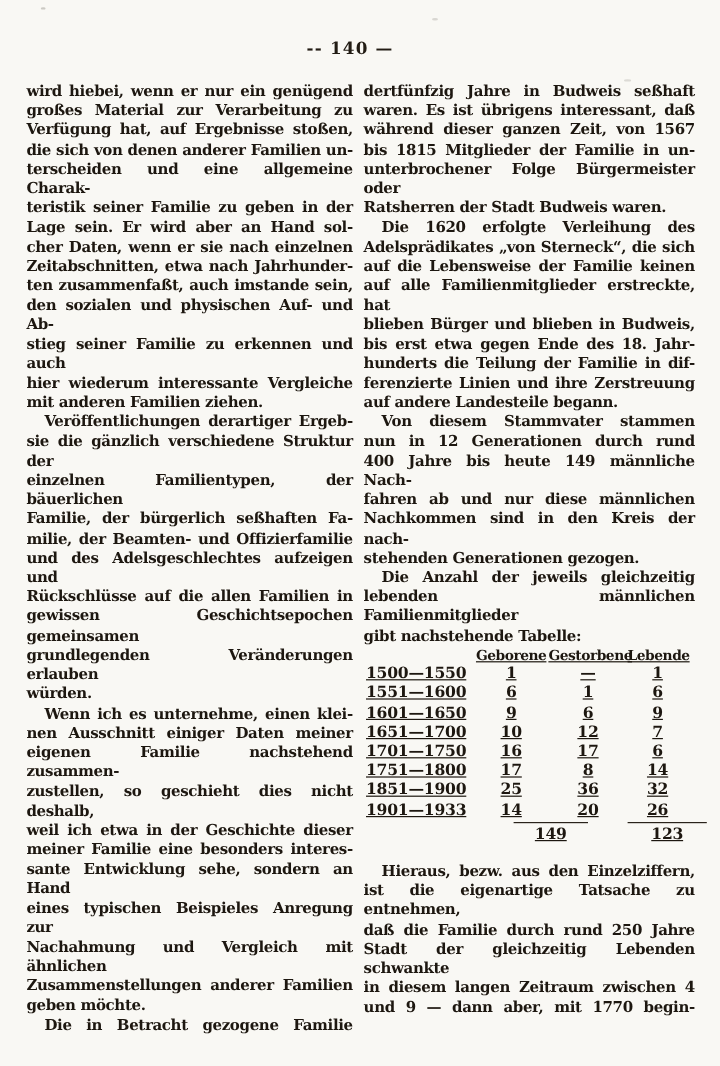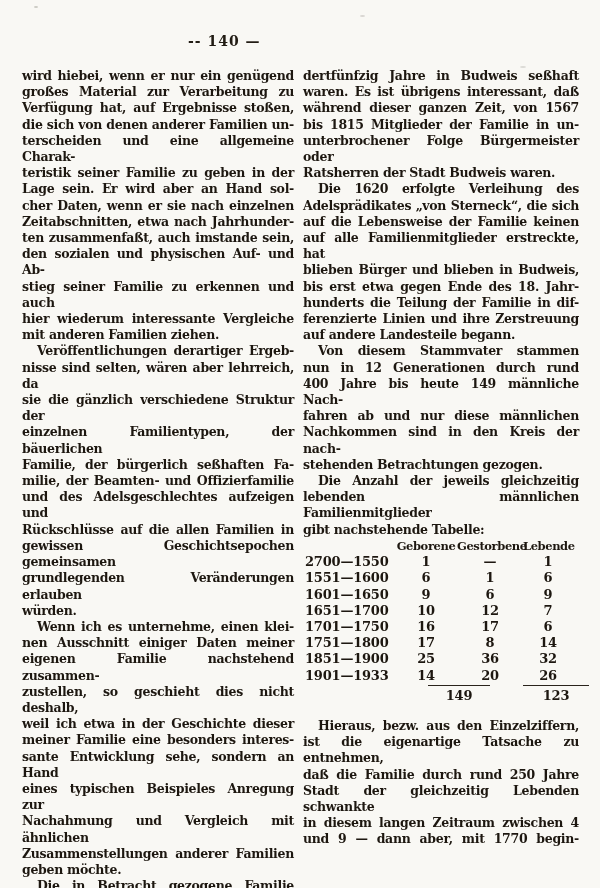--- a/index.html
+++ b/index.html
@@ -5,38 +5,38 @@
   html,body{margin:0;padding:0;}
   body{
     width:600px;height:888px;overflow:hidden;position:relative;
     background:#f9f8f4;
     font-family:"DejaVu Serif","Liberation Serif",serif;
     color:#1d1710;
   }
   .page{position:absolute;inset:0;}
   .page-num{
     position:absolute;top:33px;left:188px;width:140px;
-    text-align:left;font-size:14px;font-weight:bold;letter-spacing:1px;color:#221c14;
+    text-align:right;font-size:14px;font-weight:bold;letter-spacing:1px;color:#221c14;
   }
   .col{position:absolute;top:68px;}
   .col-left{left:22px;width:272px;}
   .col-right{left:303px;width:276px;}
   .para{margin:0;}
   .line{
     font-size:12.5px;font-weight:bold;letter-spacing:-0.3px;
     line-height:16.2px;
     text-align:justify;text-align-last:justify;
     white-space:normal;
   }
   .line.flush{text-align-last:left;}
   .line.indent{text-indent:15px;}
   
   .ftable{margin:0;}
   .trow{display:grid;grid-template-columns:92px 62px 66px 50px;line-height:16.2px;}
-  .tcell{font-weight:bold;letter-spacing:-0.2px;}
+  .tcell{font-weight:bold;letter-spacing:-0.2px;text-decoration:underline;}
   .tcell.year{font-size:13px;text-align:left;padding-left:2px;}
   .tcell.num{font-size:13px;text-align:center;}
   .thead .th{font-size:11.5px;letter-spacing:-0.4px;}
   .totals{margin-top:1px;gap:33px;}
   .totals .num{border-top:1.6px solid #2a231b;padding-top:2px;}
   .bottom-para{margin-top:14px;}
   
   .speck{position:absolute;border-radius:50%;background:#b9b6af;}
   .speck-1{left:34px;top:6px;width:4px;height:2px;opacity:.7;}
   .speck-2{left:360px;top:15px;width:5px;height:2px;opacity:.5;}
@@ -64,21 +64,20 @@
         <div class="line">cher Daten, wenn er sie nach einzelnen</div>
         <div class="line">Zeitabschnitten, etwa nach Jahrhunder-</div>
         <div class="line">ten zusammenfaßt, auch imstande sein,</div>
         <div class="line">den sozialen und physischen Auf- und Ab-</div>
         <div class="line">stieg seiner Familie zu erkennen und auch</div>
         <div class="line">hier wiederum interessante Vergleiche</div>
         <div class="line flush">mit anderen Familien ziehen.</div>
       </div>
       <div class="para">
         <div class="line indent">Veröffentlichungen derartiger Ergeb-</div>
-        <div class="line">nisse sind selten, wären aber lehrreich, da</div>
         <div class="line">sie die gänzlich verschiedene Struktur der</div>
         <div class="line">einzelnen Familientypen, der bäuerlichen</div>
         <div class="line">Familie, der bürgerlich seßhaften Fa-</div>
         <div class="line">milie, der Beamten- und Offizierfamilie</div>
         <div class="line">und des Adelsgeschlechtes aufzeigen und</div>
         <div class="line">Rückschlüsse auf die allen Familien in</div>
         <div class="line">gewissen Geschichtsepochen gemeinsamen</div>
         <div class="line">grundlegenden Veränderungen erlauben</div>
         <div class="line flush">würden.</div>
       </div>
@@ -120,39 +119,39 @@
           <div class="line">hunderts die Teilung der Familie in dif-</div>
           <div class="line">ferenzierte Linien und ihre Zerstreuung</div>
           <div class="line flush">auf andere Landesteile begann.</div>
         </div>
         <div class="para">
           <div class="line indent">Von diesem Stammvater stammen</div>
           <div class="line">nun in 12 Generationen durch rund</div>
           <div class="line">400 Jahre bis heute 149 männliche Nach-</div>
           <div class="line">fahren ab und nur diese männlichen</div>
           <div class="line">Nachkommen sind in den Kreis der nach-</div>
-          <div class="line flush">stehenden Betrachtungen gezogen.</div>
+          <div class="line flush">stehenden Generationen gezogen.</div>
         </div>
         <div class="para">
           <div class="line indent">Die Anzahl der jeweils gleichzeitig</div>
           <div class="line">lebenden männlichen Familienmitglieder</div>
           <div class="line flush">gibt nachstehende Tabelle:</div>
         </div>
       </div>
 
     <div class="ftable">
       <div class="trow thead">
         <div class="tcell year"></div>
         <div class="tcell num th">Geborene</div>
         <div class="tcell num th">Gestorbene</div>
         <div class="tcell num th">Lebende</div>
       </div>
       <div>
           <div class="trow">
-            <div class="tcell year">2700—1550</div>
+            <div class="tcell year">1500—1550</div>
             <div class="tcell num">1</div>
             <div class="tcell num">—</div>
             <div class="tcell num">1</div>
           </div>
           <div class="trow">
             <div class="tcell year">1551—1600</div>
             <div class="tcell num">6</div>
             <div class="tcell num">1</div>
             <div class="tcell num">6</div>
           </div>

